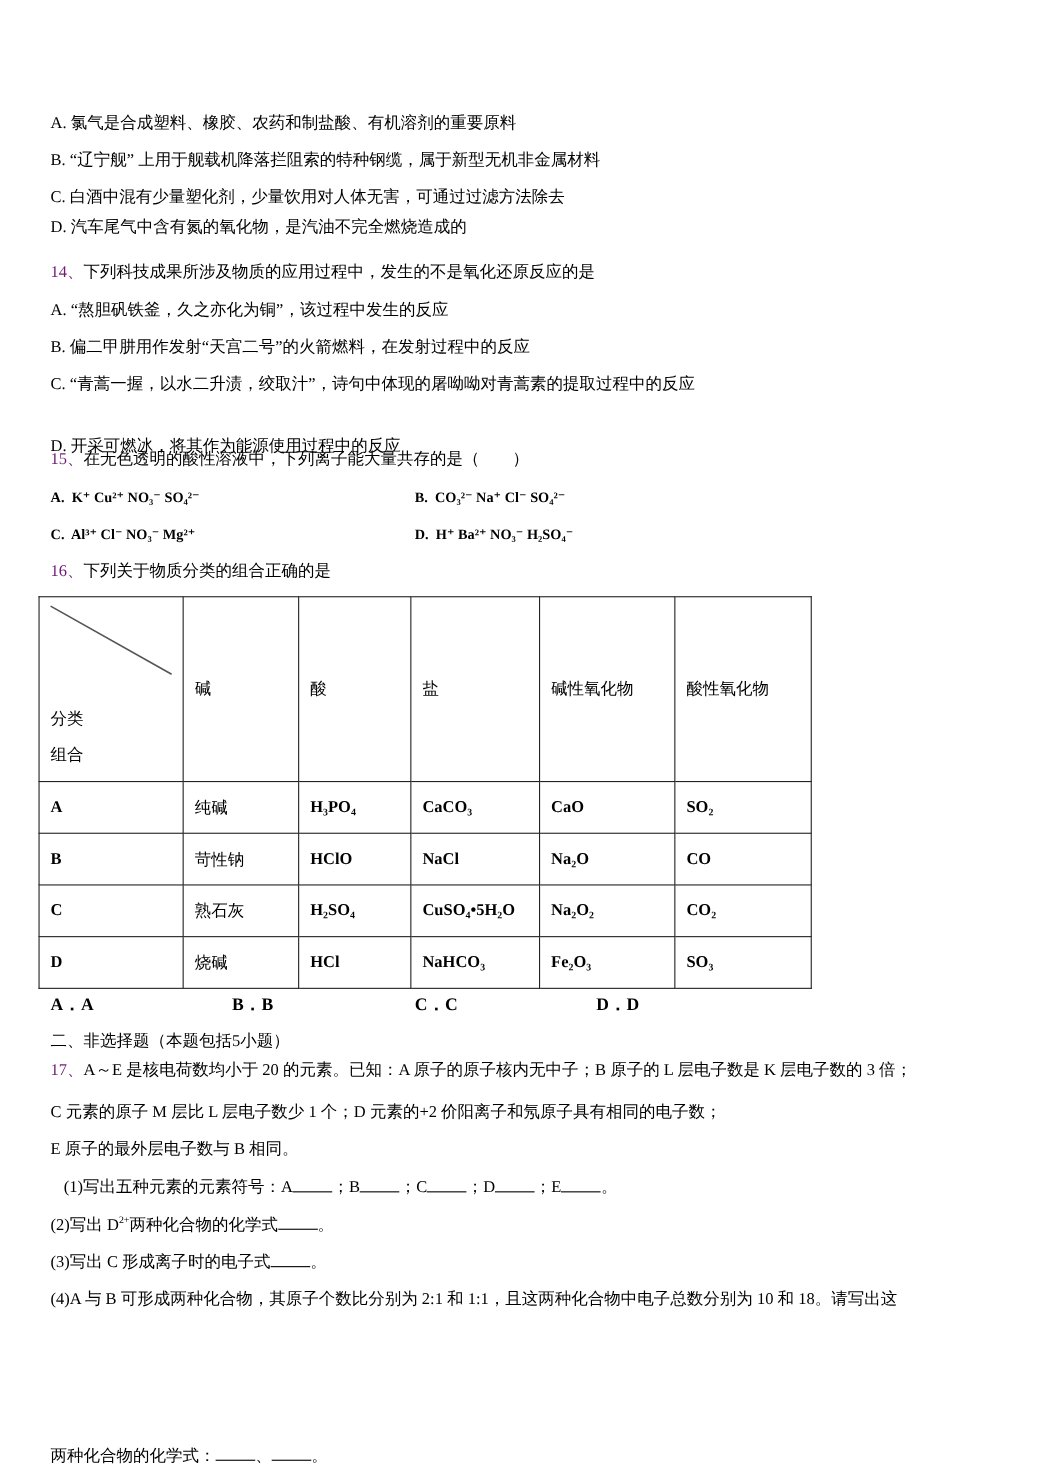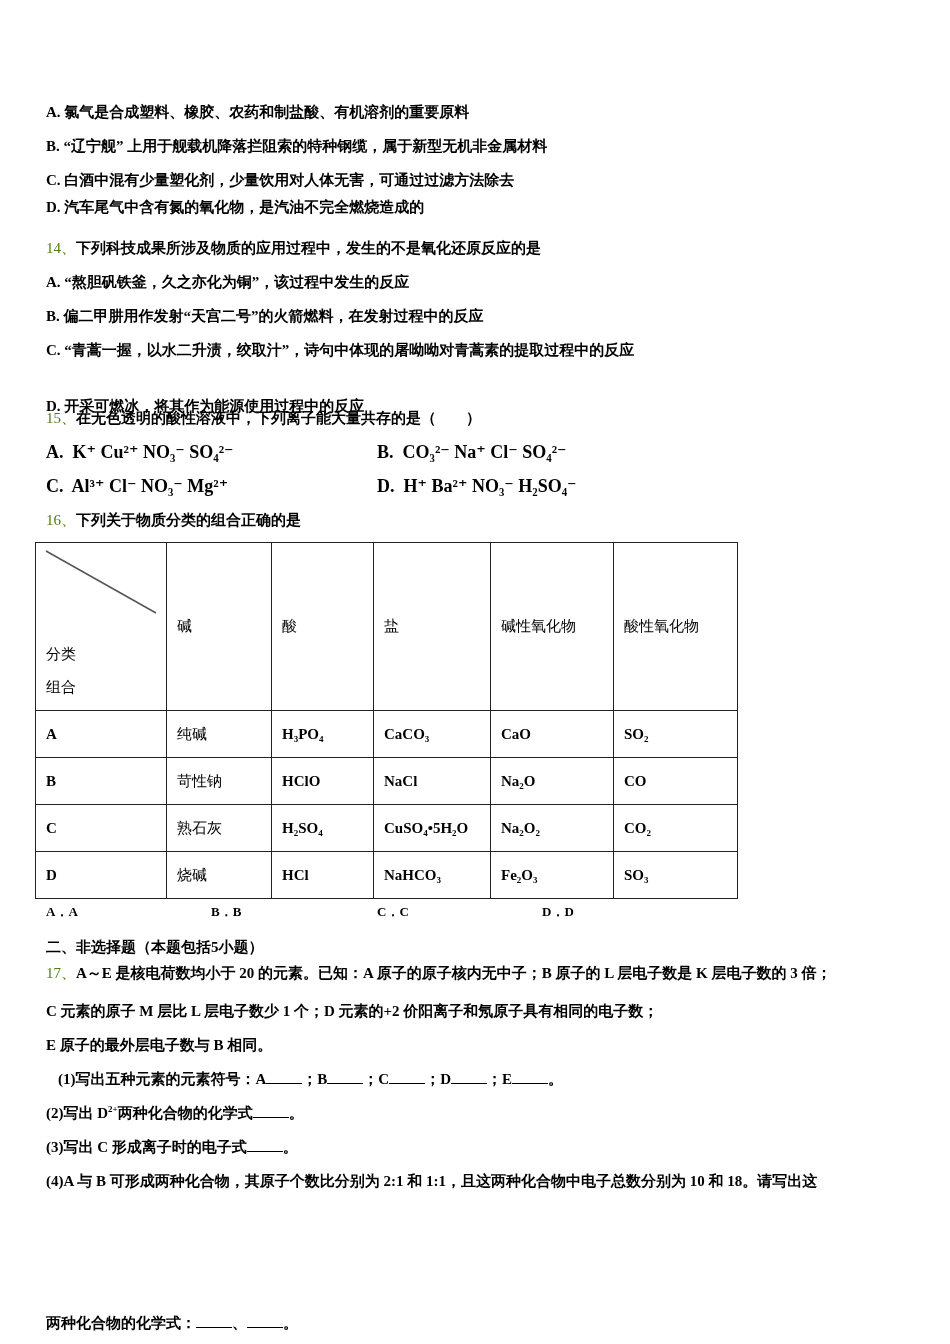--- a/index.html
+++ b/index.html
@@ -6,23 +6,23 @@
   body {
     width: 950px; height: 1344px; position: relative; overflow: hidden;
     font-family: "Liberation Serif", "DejaVu Serif", serif;
     color: #000;
     font-size: 15px;
   }
   .line {
     position: absolute; left: 46px; white-space: nowrap;
     font-size: 15px; line-height: 20px;
   }
-  .b { font-weight: bold; }
-  .q-num { font-weight: normal; color: #4d7c0f; }
-  .opt-row { position: absolute; left: 46px; width: 700px; height: 20px; font-size: 18px; line-height: 20px; white-space: nowrap; }
+  .b { font-weight: normal; }
+  .q-num { font-weight: normal; color: #701a75; }
+  .opt-row { position: absolute; left: 46px; width: 700px; height: 20px; font-size: 13px; line-height: 20px; white-space: nowrap; }
   .opt-row .col { position: absolute; top: 0; font-weight: bold; }
   sup { font-size: 9px; vertical-align: 6px; line-height: 0; }
 
   table.grid {
     position: absolute; left: 35px; top: 542px;
     border-collapse: collapse;
     font-size: 15px;
   }
   table.grid td {
     border: 1.5px solid #222;
@@ -32,21 +32,21 @@
     font-weight: bold;
     box-sizing: border-box;
   }
   table.grid tr.head td { height: 168px; }
   table.grid tr.body td { height: 47px; }
   table.grid td.cn { font-weight: normal; }
   .diag-cell { position: relative; }
   .diag-cell svg { position: absolute; left: 0; top: 0; }
   .diag-labels { position: absolute; left: 10px; top: 95px; line-height: 33px; font-weight: normal; }
 
-  .answers { position: absolute; top: 903px; left: 46px; width: 700px; height: 20px; font-weight: bold; font-size: 13px; }
+  .answers { position: absolute; top: 903px; left: 46px; width: 700px; height: 20px; font-weight: bold; font-size: 16px; }
   .answers span { position: absolute; top: 0; white-space: nowrap; }
 
   .blank { display: inline-block; border-bottom: 1px solid #000; width: 36px; height: 14px; vertical-align: baseline; }
 </style>
 </head>
 <body>
 
 <div class="line b" style="top:102px;"><span>A.</span>&nbsp;<span class="cn-t">氯气是合成塑料、橡胶、农药和制盐酸、有机溶剂的重要原料</span></div>
 <div class="line b" style="top:136px;"><span>B.</span>&nbsp;<span>“辽宁舰” 上用于舰载机降落拦阻索的特种钢缆，属于新型无机非金属材料</span></div>
 <div class="line b" style="top:170px;"><span>C.</span>&nbsp;<span>白酒中混有少量塑化剂，少量饮用对人体无害，可通过过滤方法除去</span></div>

